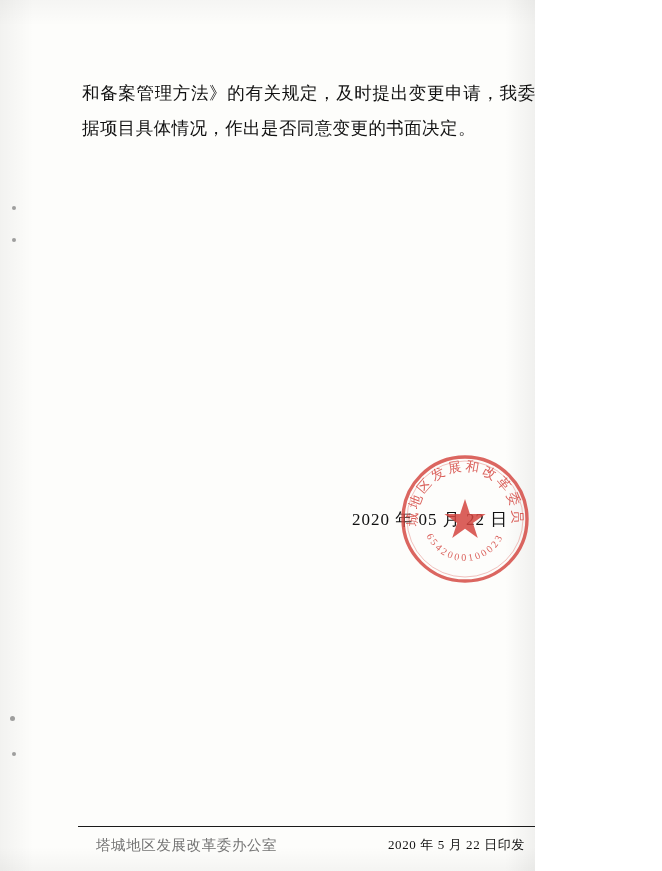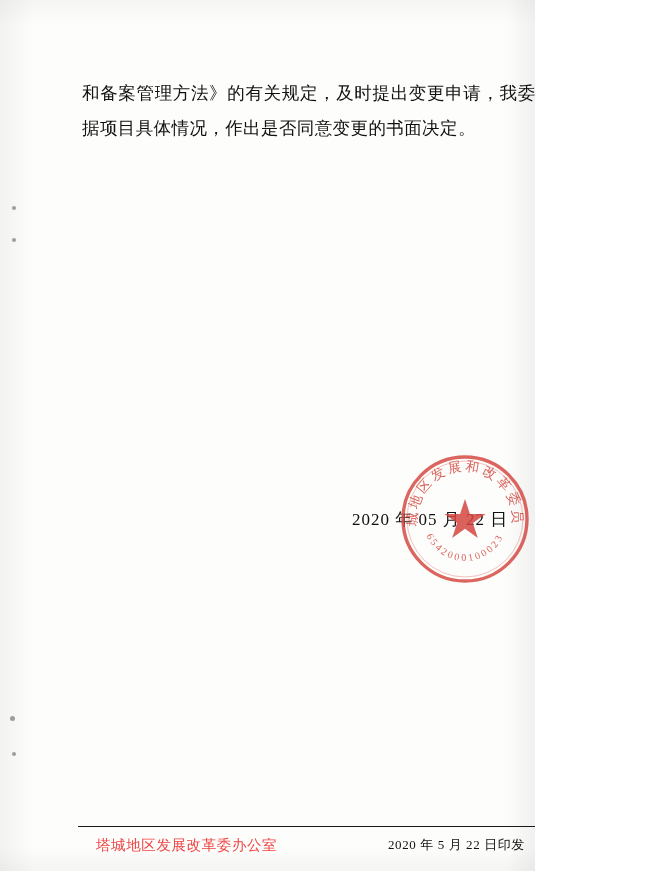--- a/index.html
+++ b/index.html
@@ -82,21 +82,21 @@
     top: 826px;
     width: 500px;
     height: 0;
     border-top: 1.3px solid #1a1a1a;
   }
   .footer-left {
     position: absolute;
     left: 96px;
     top: 836px;
     font-size: 14.5px;
-    color: #ef4444;
+    color: #737373;
     letter-spacing: 0.6px;
   }
   .footer-right {
     position: absolute;
     left: 388px;
     top: 836px;
     font-size: 13px;
     color: #121212;
     letter-spacing: 0.6px;
   }

